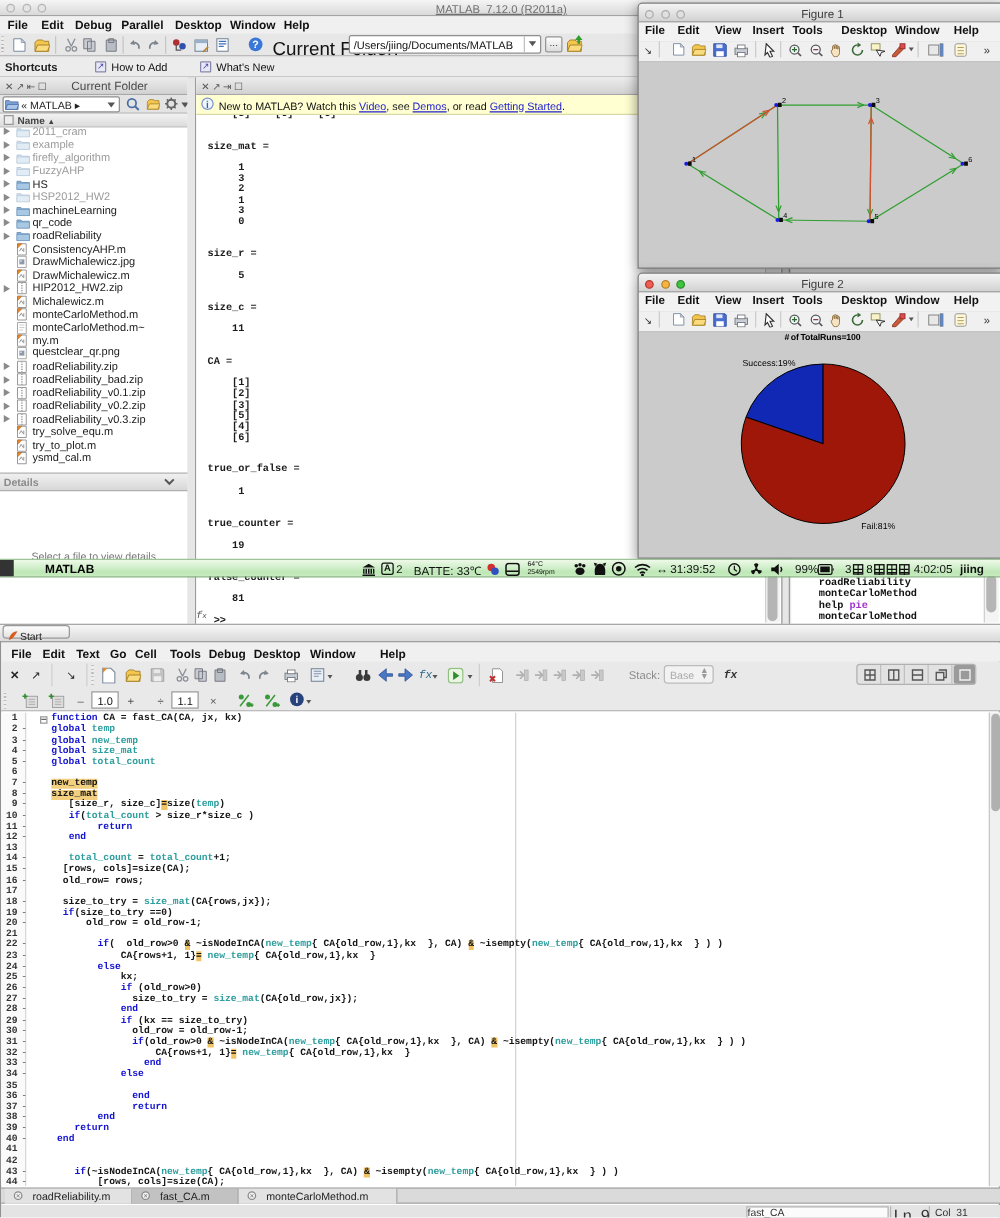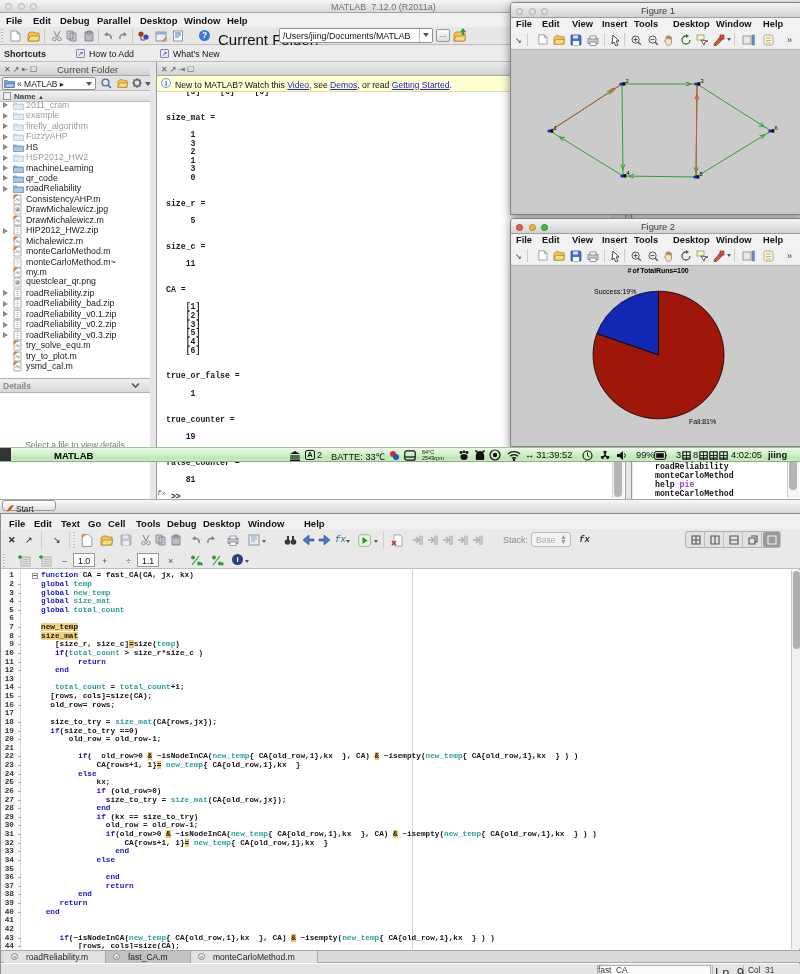--- a/index.html
+++ b/index.html
@@ -13,21 +13,21 @@
 .ho{background:#f2c363;}
 svg{display:block;}
 </style></head>
 <body>
 <div class="abs" style="left:0;top:0;width:800px;height:974px;overflow:hidden;">
 <div class="abs" style="left:0;top:0;width:800px;height:512px;background:#e8e8e8;">
       <div class="abs" style="left:0;top:0;width:800px;height:13px;background:linear-gradient(#f5f5f5,#d9d9d9);border-bottom:1px solid #a3a3a3;"></div>
       <div class="abs" style="left:5px;top:3px;width:7px;height:7px;border-radius:50%;border:1px solid #b4b4b4;background:#e4e4e4;"></div>
       <div class="abs" style="left:18px;top:3px;width:7px;height:7px;border-radius:50%;border:1px solid #b4b4b4;background:#e4e4e4;"></div>
       <div class="abs" style="left:30px;top:3px;width:7px;height:7px;border-radius:50%;border:1px solid #b4b4b4;background:#e4e4e4;"></div>
-      <div class="abs" style="left:331px;top:2px;width:140px;height:10px;color:#6f6f6f;font-size:9px;">MATLAB&nbsp; 7.12.0 (R2011a)</div>
+      <div class="abs" style="left:331px;top:2px;width:140px;height:10px;color:#6f6f6f;font-size:9px;text-align:center;text-decoration:underline;">MATLAB&nbsp; 7.12.0 (R2011a)</div>
       <div class="abs" style="left:0;top:13px;width:800px;height:14px;background:#f0f0f0;"></div>
       <div class="abs" style="left:6px;top:15px;font-size:9.5px;font-weight:bold;color:#111;">File</div>
       <div class="abs" style="left:33px;top:15px;font-size:9.5px;font-weight:bold;color:#111;">Edit</div>
       <div class="abs" style="left:60px;top:15px;font-size:9.5px;font-weight:bold;color:#111;">Debug</div>
       <div class="abs" style="left:97px;top:15px;font-size:9.5px;font-weight:bold;color:#111;">Parallel</div>
       <div class="abs" style="left:140px;top:15px;font-size:9.5px;font-weight:bold;color:#111;">Desktop</div>
       <div class="abs" style="left:184px;top:15px;font-size:9.5px;font-weight:bold;color:#111;">Window</div>
       <div class="abs" style="left:227px;top:15px;font-size:9.5px;font-weight:bold;color:#111;">Help</div>
       <div class="abs" style="left:0;top:27px;width:800px;height:18px;background:#e7e7e7;border-bottom:1px solid #bcbcbc;"></div>
       <div class="abs" style="left:1px;top:29px;width:2px;height:14px;background:repeating-linear-gradient(#b5b5b5 0 1px,#ececec 1px 3px);"></div>
@@ -569,21 +569,21 @@
       <svg class="abs" style="left:0;top:0" width="294" height="229" viewBox="0 0 294 229">
         <path d="M147.5 136 L147.5 72.2 A65.5 63.8 0 0 0 85.8 114.7 Z" fill="#1128b4" stroke="#000" stroke-width="0.8"></path>
         <path d="M147.5 136 L85.8 114.7 A65.5 63.8 0 1 0 147.5 72.2 Z" fill="#9e1708" stroke="#000" stroke-width="0.8"></path>
       </svg>
       <div class="abs" style="left:0;top:48px;width:294px;text-align:center;font-size:7px;font-weight:bold;color:#000;letter-spacing:-0.1px;"># of TotalRuns=100</div>
       <div class="abs" style="left:83px;top:69px;font-size:7px;color:#000;">Success:19%</div>
       <div class="abs" style="left:178px;top:199px;font-size:7px;color:#000;">Fail:81%</div>
     </div>
     <div class="abs" style="left:0;top:447px;width:800px;height:15px;background:linear-gradient(#ecf9e7 0%,#d3efcc 45%,#bde7b5 75%,#c8ecc1 100%);border-top:1px solid #9cc496;border-bottom:1px solid #85b17f;overflow:hidden;">
       <div class="abs" style="left:0;top:0;width:11px;height:15px;background:#333;"></div>
-      <div class="abs" style="left:38px;top:2px;font-size:9.5px;font-weight:bold;color:#000;padding-left:16px;">MATLAB</div>
+      <div class="abs" style="left:20px;top:2px;font-size:9.5px;font-weight:bold;color:#000;padding-left:16px;">MATLAB</div>
       <svg class="abs" style="left:289px;top:3px" width="12" height="10" viewBox="0 0 12 10">
         <path d="M1 3L6 0l5 3z M1.5 4h9v4h-9z M1 8.6h10V10H1z" fill="#111"></path>
         <path d="M3 4v4M5 4v4M7 4v4M9 4v4" stroke="#b5e5ae" stroke-width="0.8"></path>
       </svg>
       <div class="abs" style="left:305px;top:2px;width:10px;height:10px;border:1.3px solid #111;border-radius:2px;font-size:7.5px;font-weight:bold;text-align:center;line-height:8px;color:#111;">A</div>
       <div class="abs" style="left:317px;top:2px;font-size:9px;color:#111;">2</div>
       <div class="abs" style="left:331px;top:2px;font-size:9.3px;color:#111;">BATTE: 33℃</div>
       <svg class="abs" style="left:389px;top:2px" width="11" height="11" viewBox="0 0 11 11">
         <circle cx="4" cy="4" r="3" fill="#d03030"></circle>
         <circle cx="7" cy="7" r="3" fill="#3050c0"></circle>

